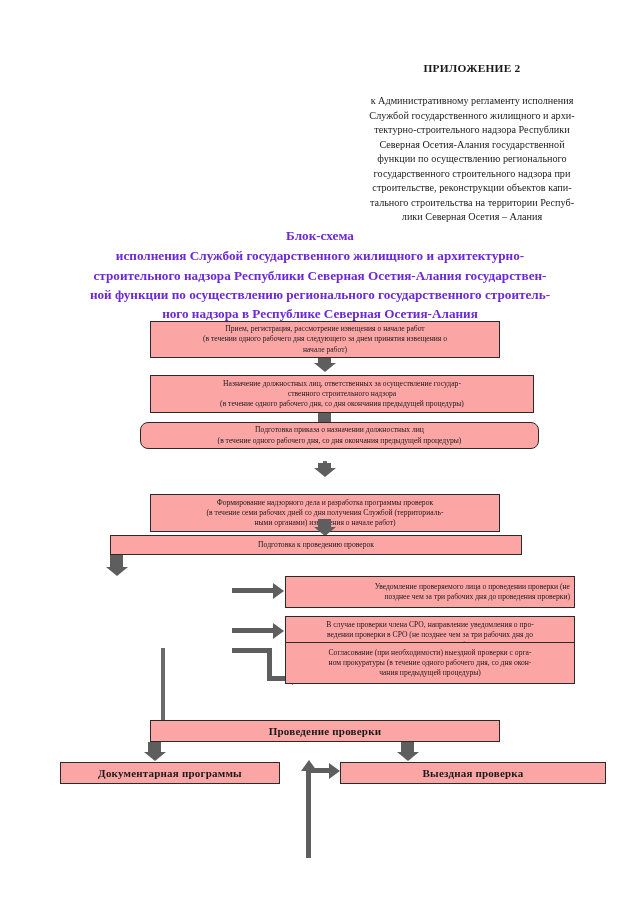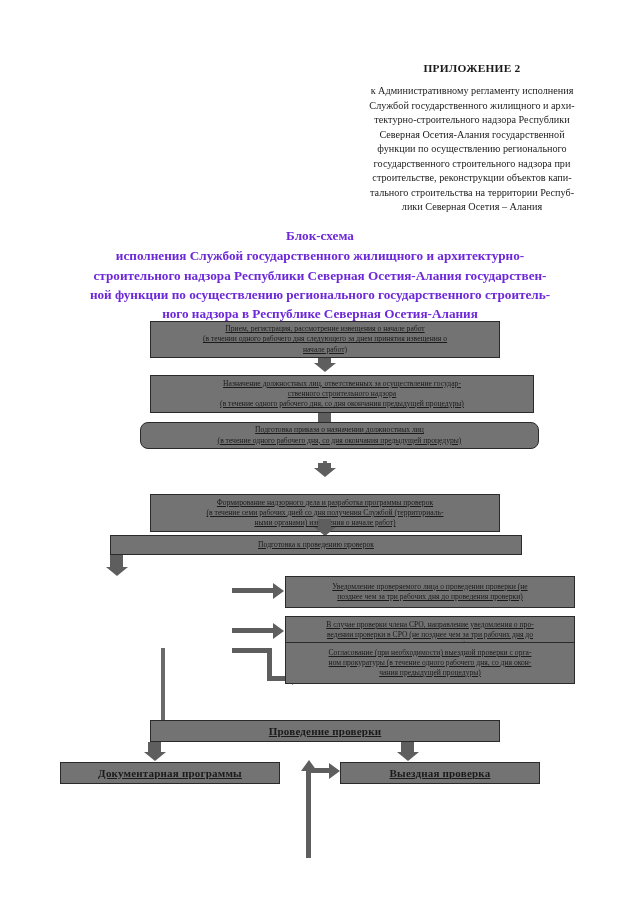--- a/index.html
+++ b/index.html
@@ -30,21 +30,21 @@
     width: 272px;
     text-align: center;
     font-size: 10.2px;
     line-height: 1.42;
     color: #1b1b1b;
   }
   .appendix .app-title {
     font-weight: bold;
     font-size: 11.4px;
     letter-spacing: 0.2px;
-    margin-bottom: 8px;
+    margin-bottom: 18px;
   }
   .appendix p {
     margin: 0;
   }
 
   
   .doc-title {
     position: absolute;
     left: 36px;
     top: 226px;
@@ -58,30 +58,29 @@
   .doc-title .lead {
     display: block;
     margin-bottom: 1px;
   }
 
   
   .node {
     position: absolute;
     box-sizing: border-box;
     border: 1px solid #2a2a2a;
-    background: #737373;
+    background: #fca5a5;
     display: flex;
     align-items: center;
     justify-content: center;
     text-align: center;
     font-size: 7.6px;
     line-height: 1.33;
     padding: 3px 4px;
     color: #1a1a1a;
-    text-decoration: underline;
   }
   .node.bold {
     font-weight: bold;
     font-size: 11px;
     letter-spacing: 0.2px;
   }
   .node .txt { display: block; width: 100%; }
 
   
   .arrow-down {
@@ -258,21 +257,21 @@
   <div class="arrow-right" style="left:232px; top:628px; width:42px;"></div>
 
   <div class="elbow" style="left:232px; top:648px; width:70px; height:35px;">
     <div class="seg-h" style="width:40px;"></div>
     <div class="seg-v" style="left:35px; top:0px; height:30px;"></div>
     <div class="seg-h2" style="left:35px; top:28px; width:28px;"></div>
     <div class="head" style="left:60px; top:21px;"></div>
   </div>
 
   <div class="node" style="left:285px; top:576px; width:290px; height:32px;">
-    <span class="txt" style="text-align:center;">
+    <span class="txt" style="text-align:right;">
       <span>Уведомление проверяемого лица о проведении проверки (не</span><br>
       <span>позднее чем за три рабочих дня до проведения проверки)</span>
     </span>
   </div>
 
   <div class="node" style="left:285px; top:616px; width:290px; height:38px;">
     <span class="txt">
       <span>В случае проверки члена СРО, направление уведомления о про-</span><br>
       <span>ведении проверки в СРО (не позднее чем за три рабочих дня до</span><br>
       <span>проведения проверки)</span>
@@ -297,21 +296,21 @@
 
   <div class="arrow-down" style="left:148px; top:742px; height:11px;"></div>
   <div class="arrow-down" style="left:401px; top:742px; height:11px;"></div>
 
   <div class="node bold" style="left:60px; top:762px; width:220px; height:22px;">
     <span class="txt">
       <span>Документарная программы</span>
     </span>
   </div>
 
-  <div class="node bold" style="left:340px; top:762px; width:200px; height:22px;">
+  <div class="node bold" style="left:340px; top:762px; width:266px; height:22px;">
     <span class="txt">
       <span>Выездная проверка</span>
     </span>
   </div>
 
   <div class="arrow-up" style="left:306px; top:770px; height:88px;"></div>
   <div class="arrow-right" style="left:308px; top:768px; width:22px;"></div>
 
 </div>
 

